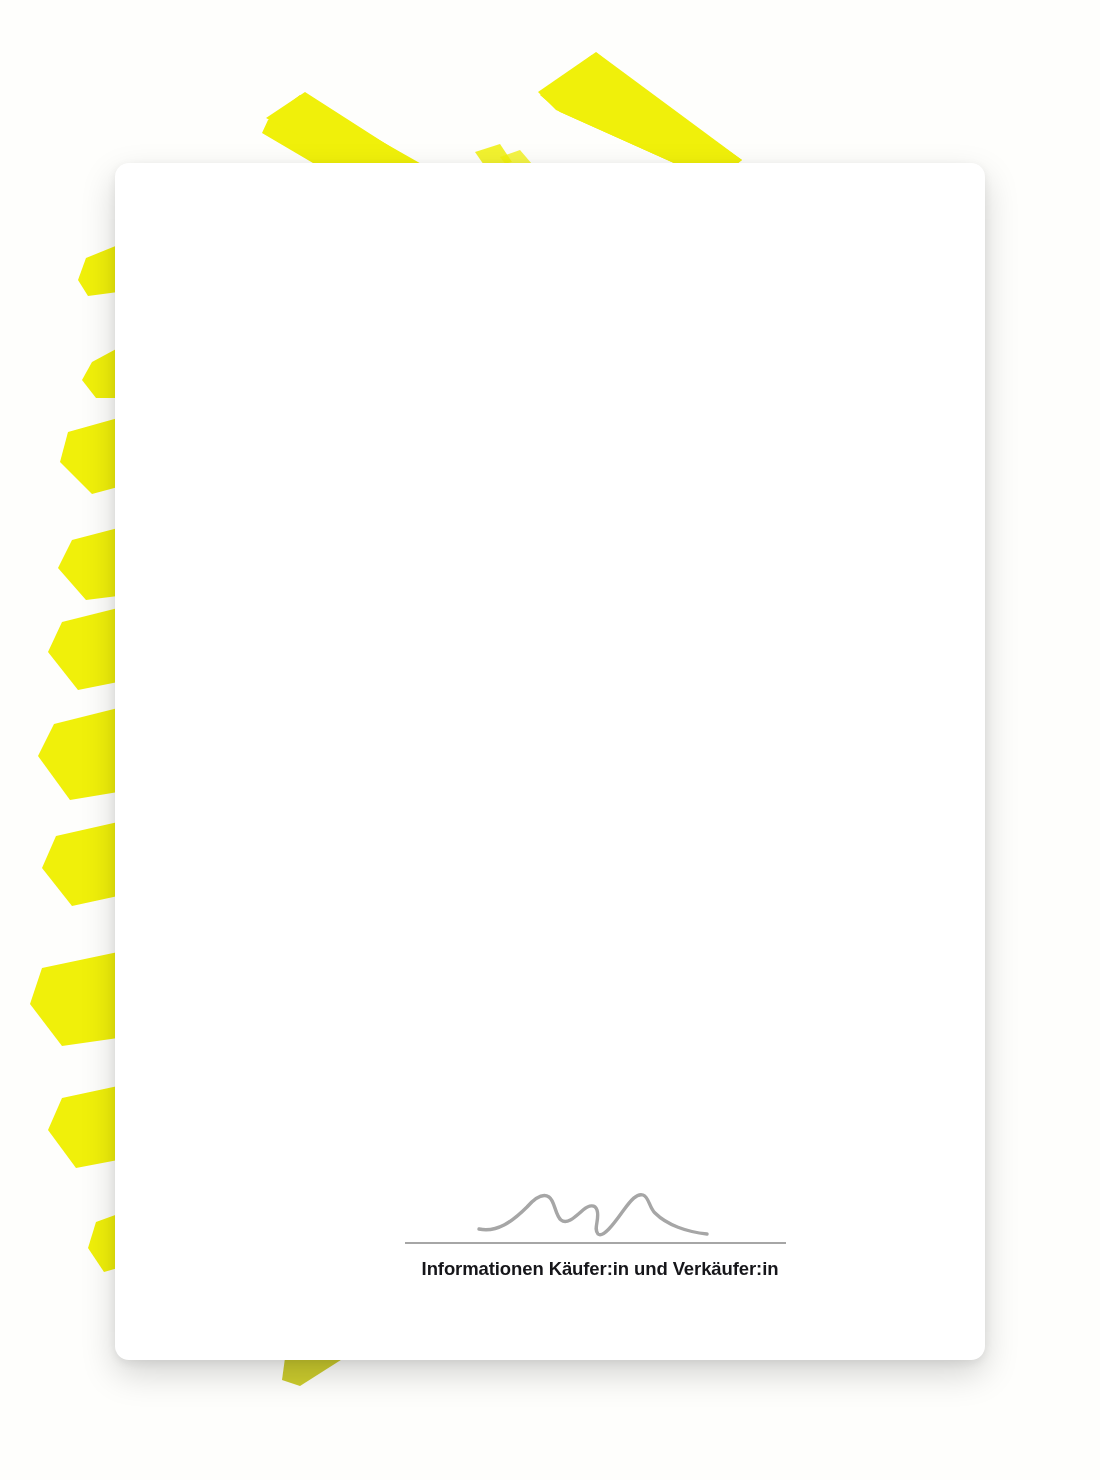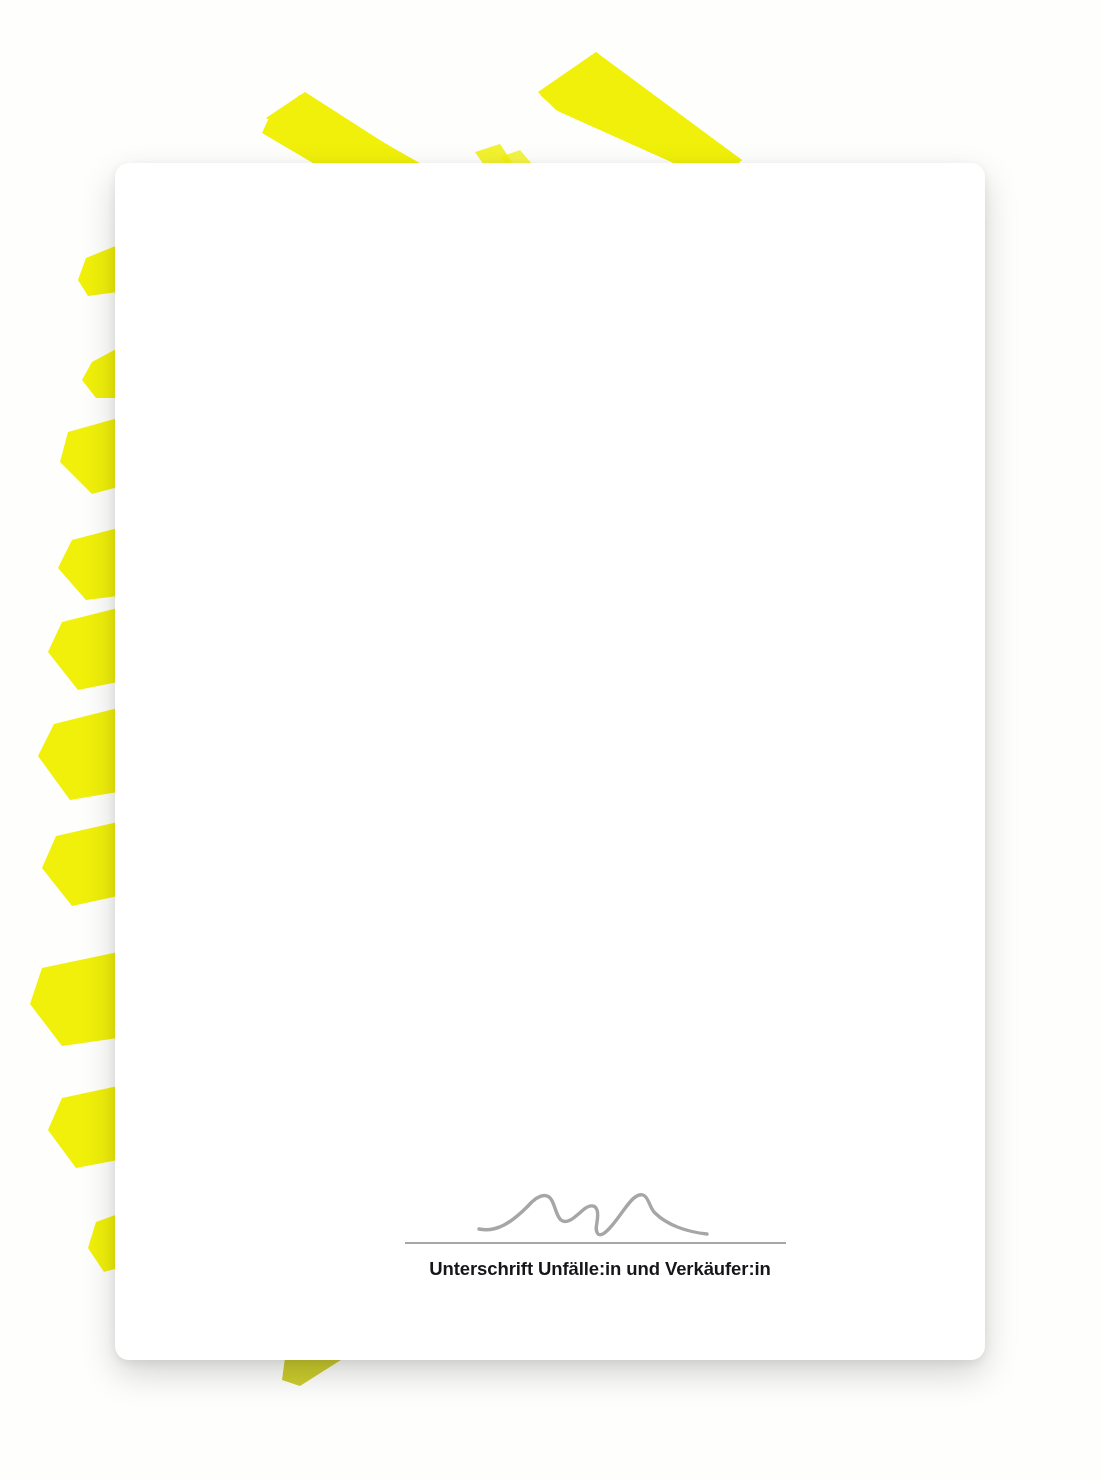--- a/index.html
+++ b/index.html
@@ -279,14 +279,14 @@
 </div>
 
 <div id="signature-block">
   <svg id="signature-svg" viewBox="0 0 250 55" xmlns="http://www.w3.org/2000/svg">
     <path d="M 4 44 C 22 48 38 36 52 22 C 60 13 68 8 74 12 C 80 16 80 30 86 35
              C 92 40 100 32 108 25 C 114 20 120 19 122 25 C 125 34 118 44 123 49
              C 128 53 138 40 148 26 C 156 15 162 8 168 10 C 174 12 174 22 180 28
              C 192 40 212 47 232 49" fill="none" stroke="#a6a6a6" stroke-width="3.4" stroke-linecap="round" stroke-linejoin="round"></path>
   </svg>
   <div id="signature-line"></div>
-  <div id="signature-caption">Unterschrift Unfälle:in und Verkäufer:in</div>
+  <div id="signature-caption">Informationen Käufer:in und Verkäufer:in</div>
 </div>
 
 </body></html>

